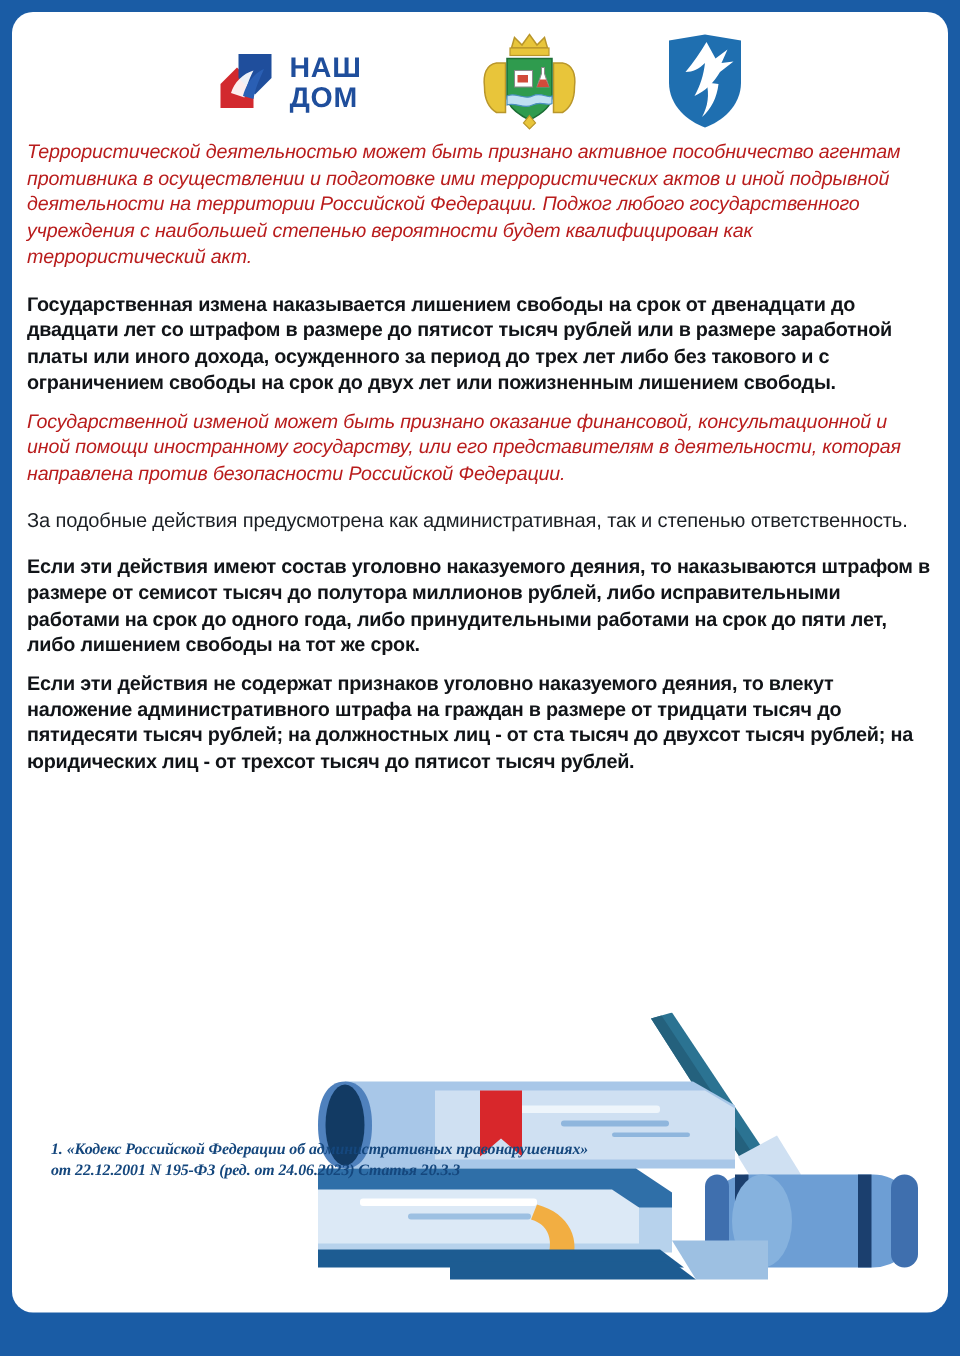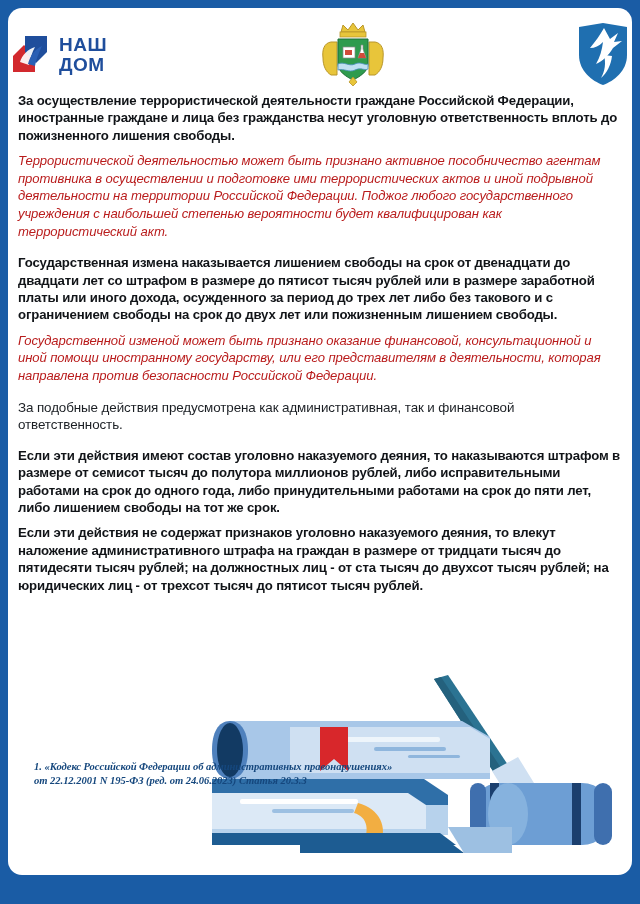--- a/index.html
+++ b/index.html
@@ -22,21 +22,21 @@
     background:#ffffff;
     border-radius:14px;
     box-sizing:border-box;
     overflow:hidden;
   }
 
   
   .logo-row{
     display:flex;
     align-items:center;
-    justify-content:space-between;
+    justify-content:center;
     gap:46px;
     height:84px;
     padding-top:8px;
     box-sizing:border-box;
   }
   .logo{display:flex;align-items:center;}
 
   
   .content{padding:0 12px 0 10px;}
   p{margin:0;}
@@ -153,28 +153,27 @@
           <path d="M5 6 L29 2 L53 6 L53 34 C53 50, 40 60, 29 64 C18 60, 5 50, 5 34 Z" fill="#1f6fb0"></path>
           <path d="M30 7 C26 14, 21 21, 16 27 C21 27, 25 25, 29 21 C28 29, 26 36, 22 43 C29 40, 35 34, 39 27 L48 20 L40 21 L44 12 L36 18 Z" fill="#ffffff"></path>
           <path d="M30 34 C32 42, 31 50, 27 57 C33 52, 37 44, 38 35 Z" fill="#ffffff"></path>
         </svg>
       </div>
 
     </div>
 
     <div class="content">
 
-      <p class="bold-blk">За осуществление террористической деятельности граждане Российской Федерации, иностранные граждане и лица без гражданства несут уголовную ответственность вплоть до пожизненного лишения свободы.</p>
       <p class="italic-blk">Террористической деятельностью может быть признано  активное пособничество агентам противника в осуществлении и подготовке ими террористических актов и иной подрывной деятельности на территории Российской Федерации. Поджог любого государственного учреждения с наибольшей степенью вероятности будет квалифицирован как террористический акт.</p>
 
       <p class="bold-blk">Государственная измена наказывается лишением свободы на срок от двенадцати до двадцати лет со штрафом в размере до пятисот тысяч рублей или в размере заработной платы или иного дохода,  осужденного за период до трех лет либо без такового и с ограничением свободы на срок до двух лет или пожизненным лишением свободы.</p>
       <p class="italic-blk">Государственной изменой может быть признано оказание финансовой, консультационной и иной помощи иностранному государству, или его представителям в деятельности, которая направлена против безопасности Российской Федерации.</p>
 
 
-      <p class="plain-blk">За подобные действия предусмотрена как административная, так и финансовой ответственность.</p>
+      <p class="plain-blk">За подобные действия предусмотрена как административная, так и степенью ответственность.</p>
       <p class="bold-blk">Если эти действия имеют состав уголовно наказуемого деяния, то наказываются штрафом в размере от семисот тысяч до полутора миллионов рублей, либо исправительными работами на срок до одного года, либо принудительными работами на срок до пяти лет, либо лишением свободы на тот же срок.</p>
       <p class="bold-blk">Если эти действия не содержат признаков уголовно наказуемого деяния, то влекут наложение административного штрафа на граждан  в размере от тридцати тысяч до пятидесяти тысяч рублей; на должностных лиц - от ста тысяч до двухсот тысяч рублей; на юридических лиц - от трехсот тысяч до пятисот тысяч рублей.</p>
 
     </div>
 
     <div class="footnotes">
       <div class="fn first">
         <div>1. «Кодекс Российской Федерации об административных правонарушениях»</div>
         <div>от 22.12.2001 N 195-ФЗ (ред. от 24.06.2023) Статья 20.3.3</div>
       </div>

